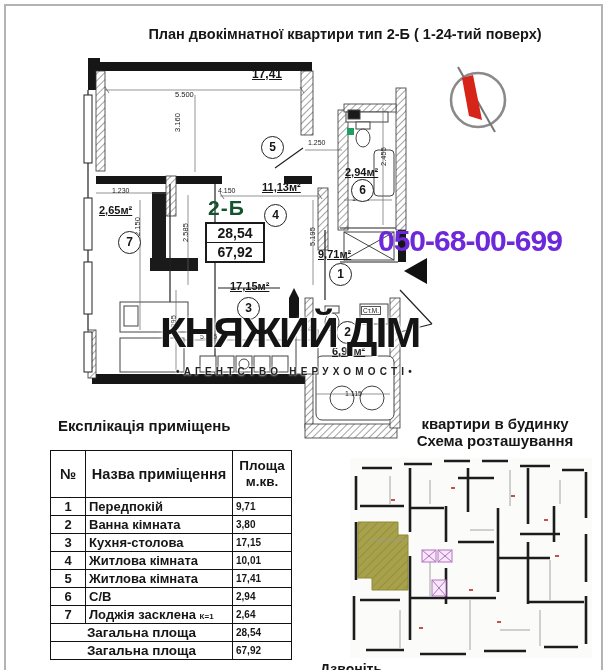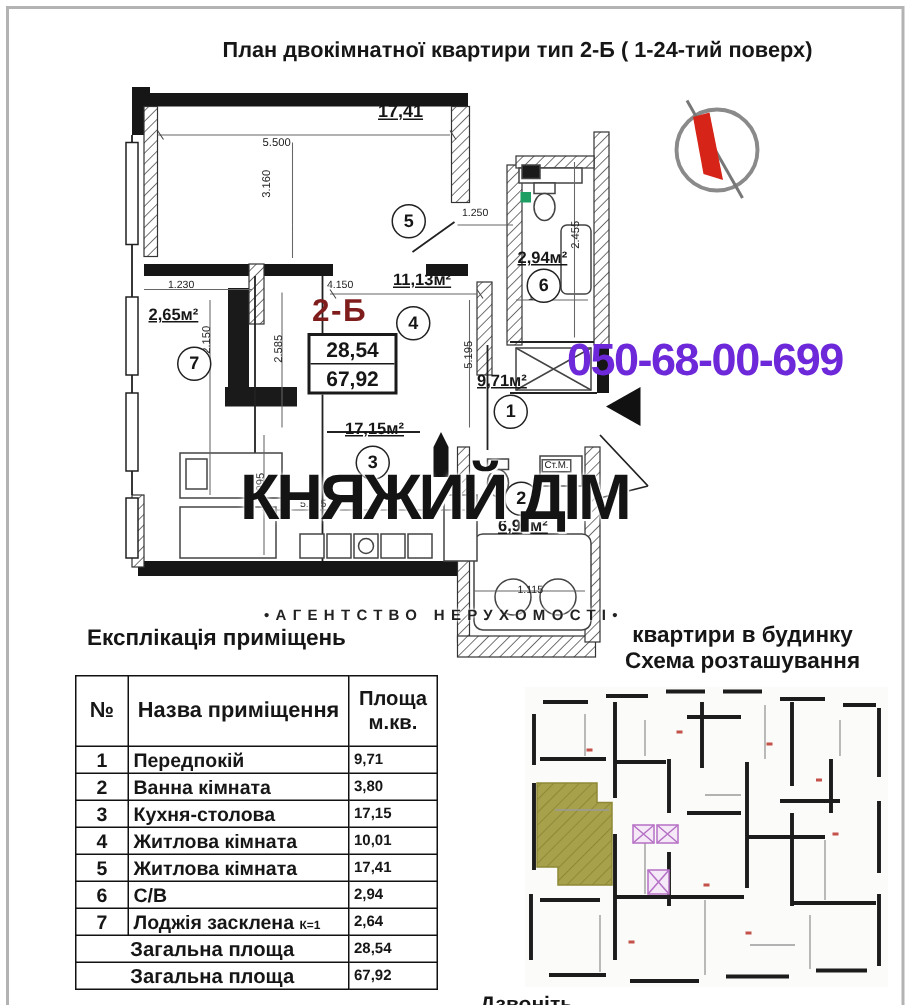--- a/index.html
+++ b/index.html
@@ -9,34 +9,34 @@
   .title{position:absolute;left:120px;top:26px;width:450px;text-align:center;
          font-size:14.5px;font-weight:bold;letter-spacing:0;}
   svg{position:absolute;left:0;top:0;}
   
   .dim{position:absolute;font-size:7.5px;color:#222;white-space:nowrap;}
   .dimv{position:absolute;font-size:7.5px;color:#222;white-space:nowrap;transform:rotate(-90deg);}
   .area{position:absolute;font-size:11px;font-weight:bold;text-decoration:underline;white-space:nowrap;}
   .circ{position:absolute;width:21px;height:21px;border:1.4px solid #222;border-radius:50%;
         background:#fff;text-align:center;line-height:20px;font-size:12px;font-weight:bold;}
   .flat-type{position:absolute;left:208px;top:196px;font-size:21px;font-weight:bold;
-             color:#7f1d1d;letter-spacing:1px;}
+             color:#14532d;letter-spacing:1px;}
   .area-box{position:absolute;left:205px;top:222px;width:56px;border:2px solid #1a1a1a;background:#fff;}
   .area-box div{font-size:14px;font-weight:bold;text-align:center;padding:1px 0;}
   .area-box div:first-child{border-bottom:1.4px solid #1a1a1a;}
   .phone{position:absolute;left:378px;top:224px;font-size:30px;font-weight:800;
          color:#6d28d9;letter-spacing:-1px;white-space:nowrap;}
   .tri-left{position:absolute;left:404px;top:258px;width:0;height:0;
             border-top:13px solid transparent;border-bottom:13px solid transparent;
             border-right:23px solid #111;}
   .wm{position:absolute;left:160px;top:308px;width:290px;font-size:43px;font-weight:700;
       letter-spacing:-2px;color:#141414;white-space:nowrap;
       text-shadow:0 0 2px #fff,0 0 4px #fff,1px 1px 0 #fff;}
   .wm-sub{position:absolute;left:176px;top:366px;width:262px;font-size:10px;font-weight:bold;
-      color:#222;letter-spacing:4.2px;white-space:nowrap;text-shadow:0 0 2px #fff,0 0 3px #fff;margin-top:39px;}
+      color:#222;letter-spacing:4.2px;white-space:nowrap;text-shadow:0 0 2px #fff,0 0 3px #fff;}
   .legend-head{position:absolute;left:58px;top:417px;font-size:15px;font-weight:bold;}
   table.legend{position:absolute;left:50px;top:450px;width:228px;border-collapse:collapse;
       table-layout:fixed;background:#fff;}
   table.legend td{border:1.2px solid #111;padding:0 3px;height:17px;}
   table.legend tr.hdr td{height:46px;}
   td.c-num{width:28px;text-align:center;font-weight:bold;font-size:13px;}
   td.c-name{width:140px;font-weight:bold;font-size:13px;padding-left:10px;}
   td.c-area{width:52px;text-align:left;font-weight:bold;font-size:10px;}
   td.h-name{font-size:14.5px;font-weight:bold;text-align:center;}
   td.h-area{font-size:13.5px;font-weight:bold;text-align:center;line-height:1.15;}

